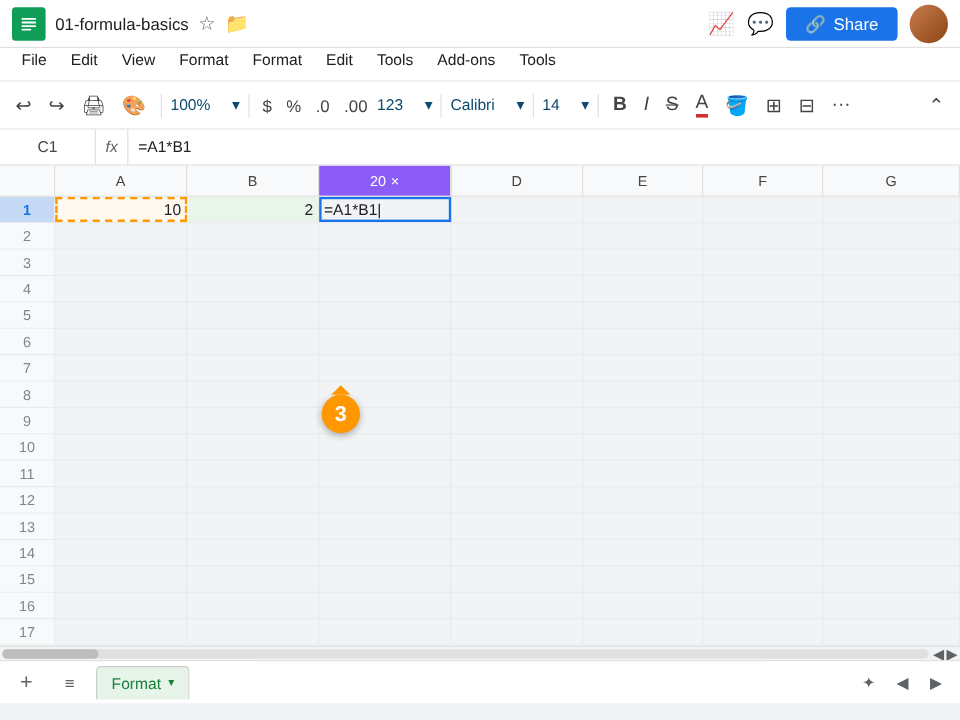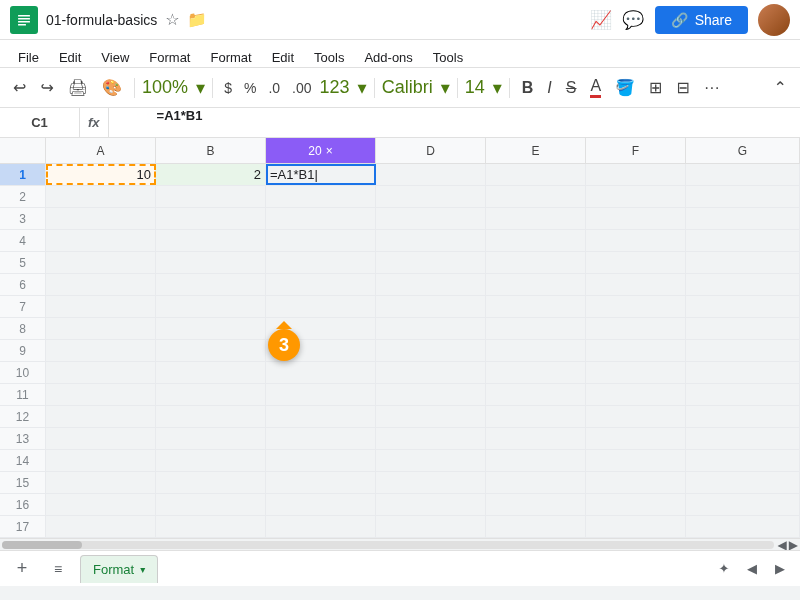--- a/index.html
+++ b/index.html
@@ -13,44 +13,44 @@
     #app-icon svg { width: 18px; height: 18px; }
     #doc-title { font-size: 14px; color: #202124; font-weight: 500; margin-right: 8px; }
     #title-icons { display: flex; gap: 8px; align-items: center; color: #5f6368; }
     #title-icons span { cursor: pointer; font-size: 16px; }
     #title-right { margin-left: auto; display: flex; align-items: center; gap: 10px; }
     #share-btn { background: #1a73e8; color: white; border: none; border-radius: 4px; padding: 6px 16px; font-size: 14px; font-weight: 500; cursor: pointer; display: flex; align-items: center; gap: 6px; }
     #avatar { width: 32px; height: 32px; border-radius: 50%; background: #a0522d; overflow: hidden; }
 
     
     #menubar {
-      background: #fff; height: 28px; display: flex; align-items: flex-end; padding: 0 8px; border-bottom: 1px solid #e0e0e0;
+      background: #fff; height: 28px; display: flex; align-items: flex-start; padding: 0 8px; border-bottom: 1px solid #e0e0e0;
     }
     .menu-item { padding: 2px 10px; color: #202124; cursor: pointer; font-size: 13px; border-radius: 3px; }
 
     
     #toolbar {
       background: #fff; height: 40px; display: flex; align-items: center; padding: 0 8px; border-bottom: 1px solid #e0e0e0; gap: 4px;
     }
     .tb-btn { background: none; border: none; cursor: pointer; color: #444; font-size: 16px; padding: 4px 5px; border-radius: 3px; display: flex; align-items: center; }
     .tb-separator { width: 1px; background: #e0e0e0; height: 20px; margin: 0 3px; }
-    .tb-select { border: none; background: none; font-size: 18px; cursor: pointer; color: #4d7c0f; display: flex; align-items: center; gap: 8px; }
+    .tb-select { border: none; background: none; font-size: 13px; cursor: pointer; color: #0c4a6e; display: flex; align-items: center; gap: 18px; }
     .tb-dollar { font-size: 14px; color: #444; padding: 2px 4px; cursor: pointer; }
     .tb-bold { font-weight: bold; }
     .tb-italic { font-style: italic; }
     .tb-strike { text-decoration: line-through; }
     .tb-underline-a { border-bottom: 3px solid #d32f2f; padding-bottom: 0; }
 
     
     #formulabar {
-      background: #fff; height: 30px; display: flex; border-bottom: 1px solid #e0e0e0; padding: 0; font-weight: bold;
+      background: #fff; height: 30px; display: flex; align-items: center; border-bottom: 1px solid #e0e0e0; padding: 0;
     }
     #cell-ref { width: 80px; min-width: 80px; text-align: center; font-size: 13px; color: #444; border-right: 1px solid #e0e0e0; height: 100%; display: flex; align-items: center; justify-content: center; }
     #fx-label { padding: 0 8px; color: #5f6368; font-size: 13px; font-style: italic; border-right: 1px solid #e0e0e0; height: 100%; display: flex; align-items: center; }
-    #formula-content { padding: 0 8px; font-size: 13px; color: #202124; flex: 1; margin-left: 40px; }
+    #formula-content { padding: 0 8px; font-size: 13px; color: #202124; flex: 1; }
     #col-headers { display: flex; background: #f8f9fa; border-bottom: 1px solid #e0e0e0; }
     .row-num-header { width: 46px; min-width: 46px; height: 25px; border-right: 1px solid #e0e0e0; }
     .col-header { height: 25px; display: flex; align-items: center; justify-content: center; font-size: 12px; color: #444; border-right: 1px solid #e0e0e0; position: relative; cursor: pointer; }
     .col-header.active { background: #8b5cf6; color: white; }
 
     
     .grid-row { display: flex; border-bottom: 1px solid #e8eaed; }
     .row-num { width: 46px; min-width: 46px; height: 21px; display: flex; align-items: center; justify-content: center; font-size: 12px; color: #80868b; border-right: 1px solid #e8eaed; background: #f8f9fa; cursor: pointer; }
     .row-num.selected { background: #c6d9f5; color: #1a73e8; font-weight: bold; }
     .cell { height: 21px; display: flex; align-items: center; font-size: 13px; color: #202124; border-right: 1px solid #e8eaed; padding: 0 4px; cursor: cell; overflow: hidden; position: relative; }

